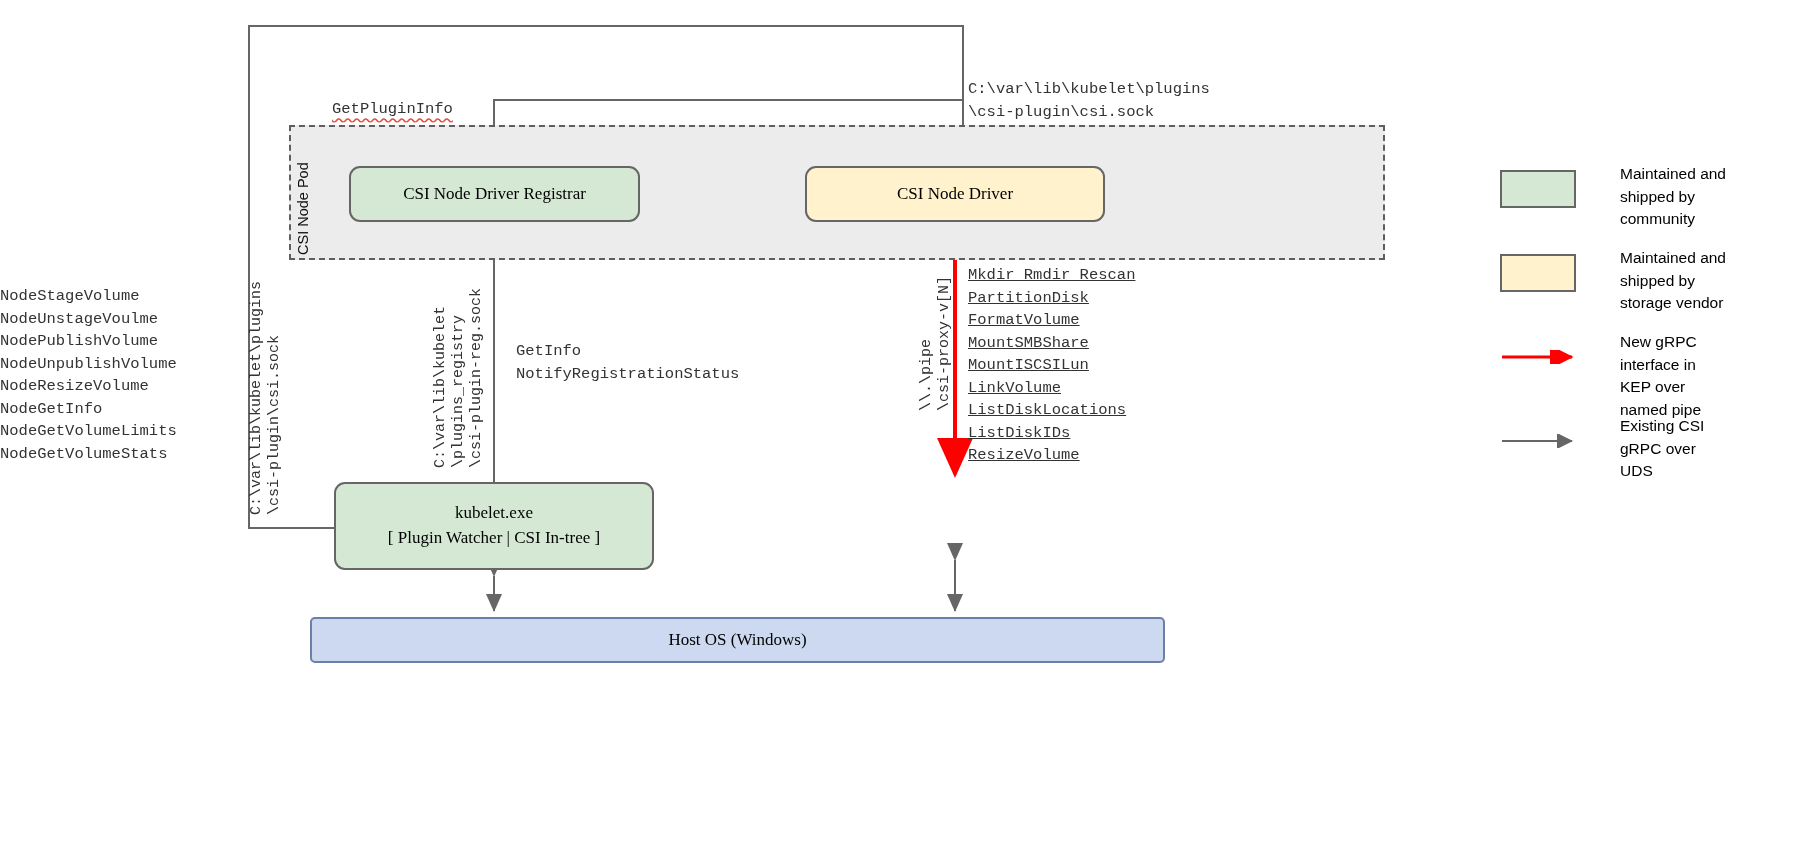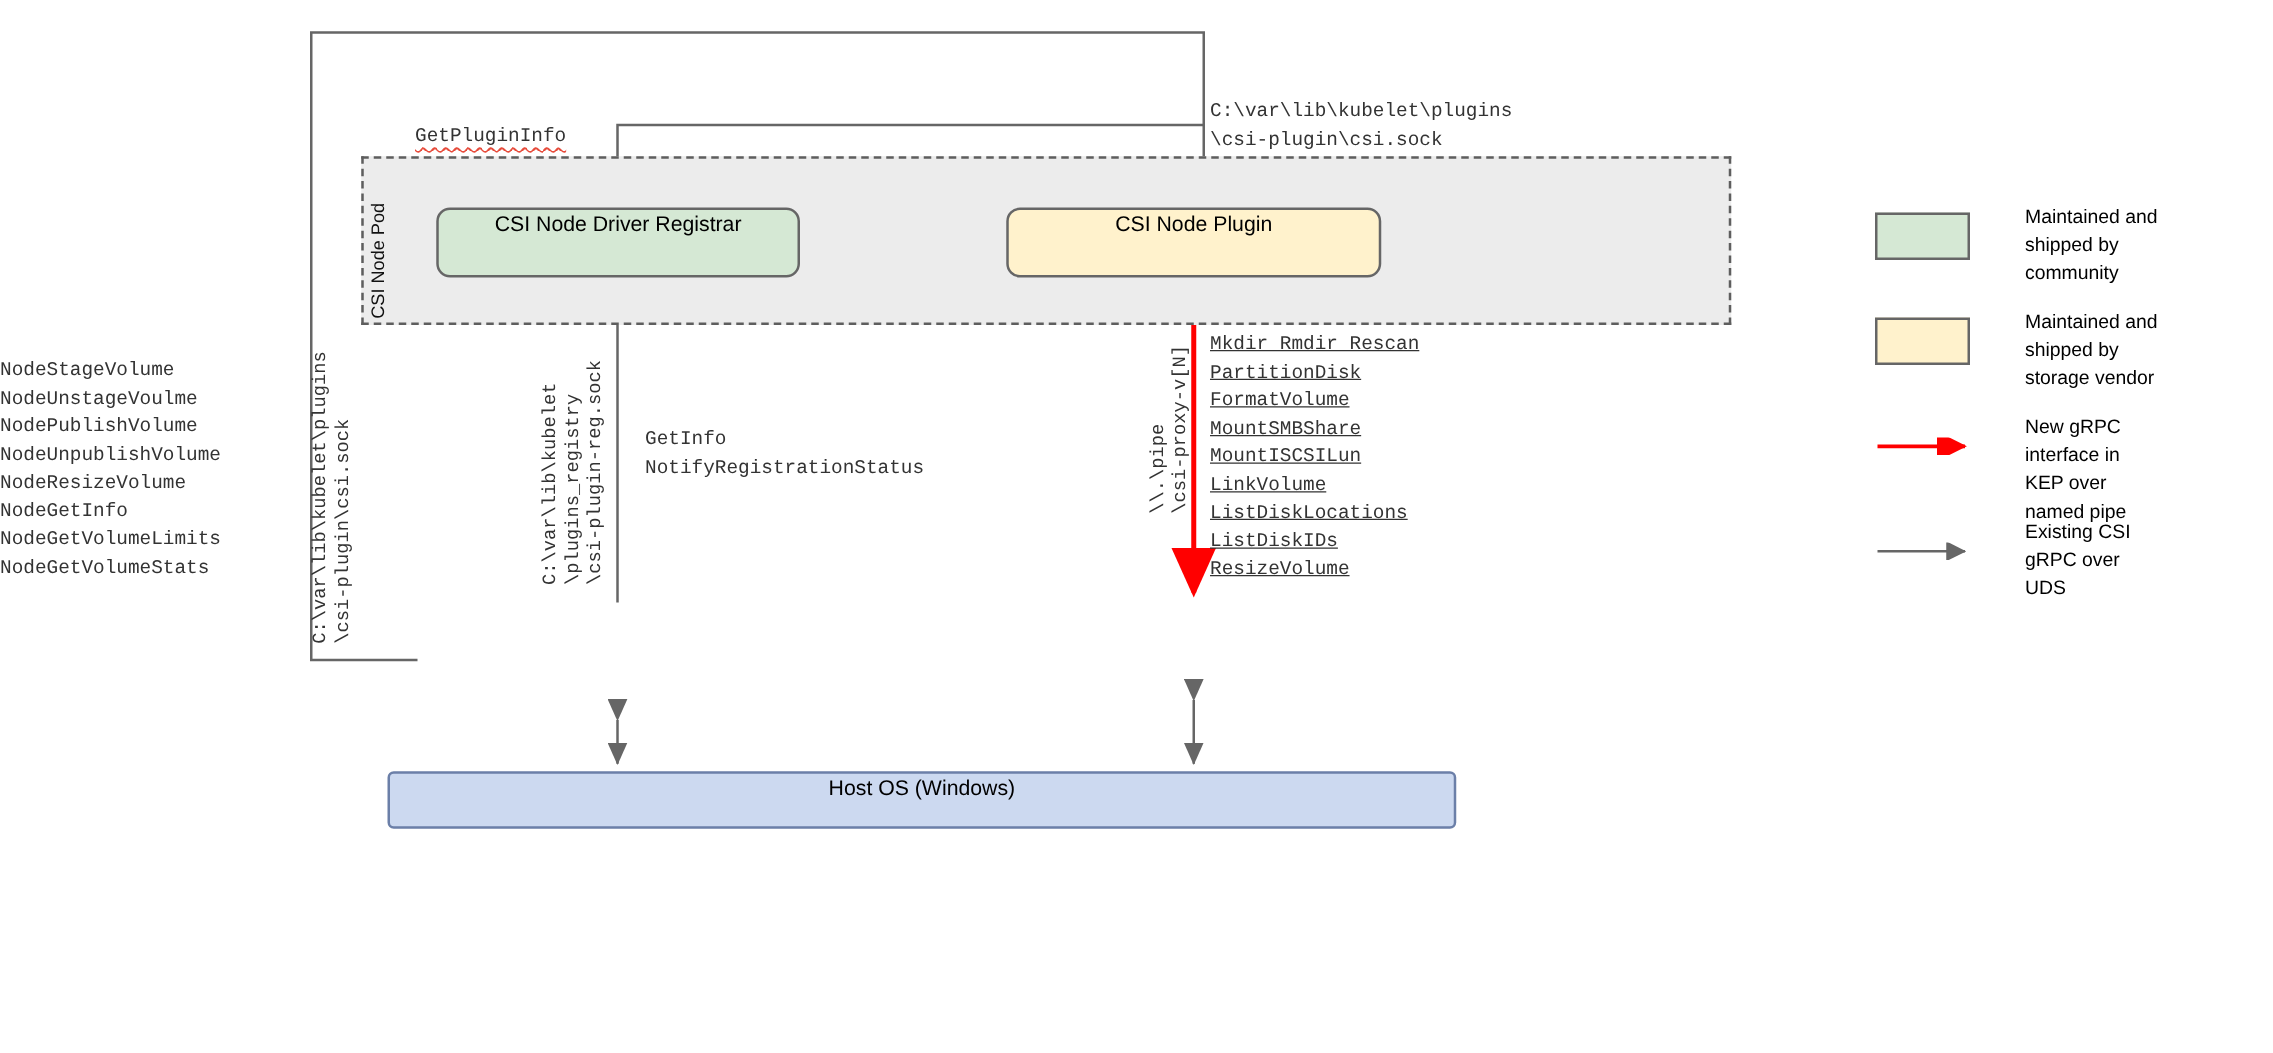--- a/index.html
+++ b/index.html
@@ -9,22 +9,22 @@
   svg.lines{position:absolute;left:0;top:0;width:1818px;height:842px;pointer-events:none;}
 
   .pod{position:absolute;left:289px;top:125px;width:1096px;height:135px;
        background:#ececec;border:2px dashed #5e5e5e;box-sizing:border-box;}
   .pod-label{position:absolute;left:295px;top:140px;width:22px;height:115px;
        font-size:14.5px;color:#111;writing-mode:vertical-rl;transform:rotate(180deg);
        display:flex;align-items:flex-start;justify-content:flex-start;white-space:nowrap;}
 
   .node{position:absolute;box-sizing:border-box;border:2px solid #666;
         border-radius:11px;display:flex;flex-direction:column;
-        align-items:center;font-size:17px;line-height:1.45;
-        text-align:center;color:#000;}
+        align-items:center;justify-content:center;font-size:17px;line-height:1.45;
+        text-align:center;color:#000;font-family:Liberation Serif, serif;}
   .green{background:#d5e8d4;}
   .yellow{background:#fff2cc;}
   .blue{background:#ccd9f0;border-color:#6b7fa8;border-radius:5px;}
 
   #registrar{left:349px;top:166px;width:291px;height:56px;}
   #plugin{left:805px;top:166px;width:300px;height:56px;}
   #kubelet{left:334px;top:482px;width:320px;height:88px;}
   #proxy{left:829px;top:482px;width:253px;height:72px;}
   #hostos{left:310px;top:617px;width:855px;height:46px;font-size:17px;}
 
@@ -86,23 +86,27 @@
   </svg>
 
   <div class="pod"></div>
   <div class="pod-label">CSI Node Pod</div>
 
   <div class="node green" id="registrar">
     <span>CSI Node Driver Registrar</span>
   </div>
 
   <div class="node yellow" id="plugin">
-    <span>CSI Node Plugin</span>
+    <span>CSI Node Driver</span>
   </div>
 
+  <div class="node green" id="kubelet">
+    <span>kubelet.exe</span>
+    <span>[ Plugin Watcher | CSI In-tree ]</span>
+  </div>
 
 
   <div class="node blue" id="hostos">
     <span>Host OS (Windows)</span>
   </div>
 
   <div id="getplugininfo">GetPluginInfo</div>
 
   <div class="txtblk mono-blk" id="plugin-path">C:\var\lib\kubelet\plugins
 \csi-plugin\csi.sock</div>

